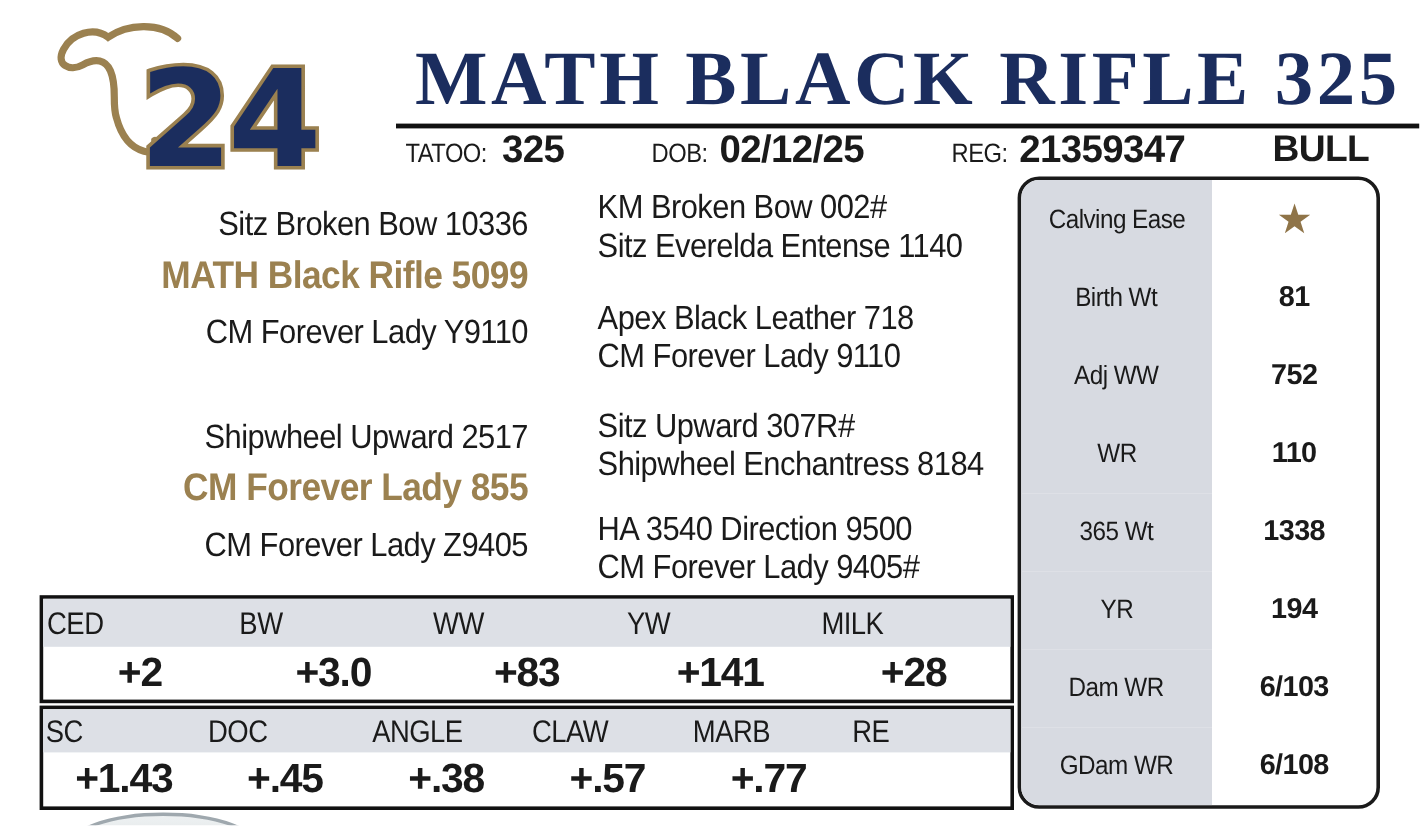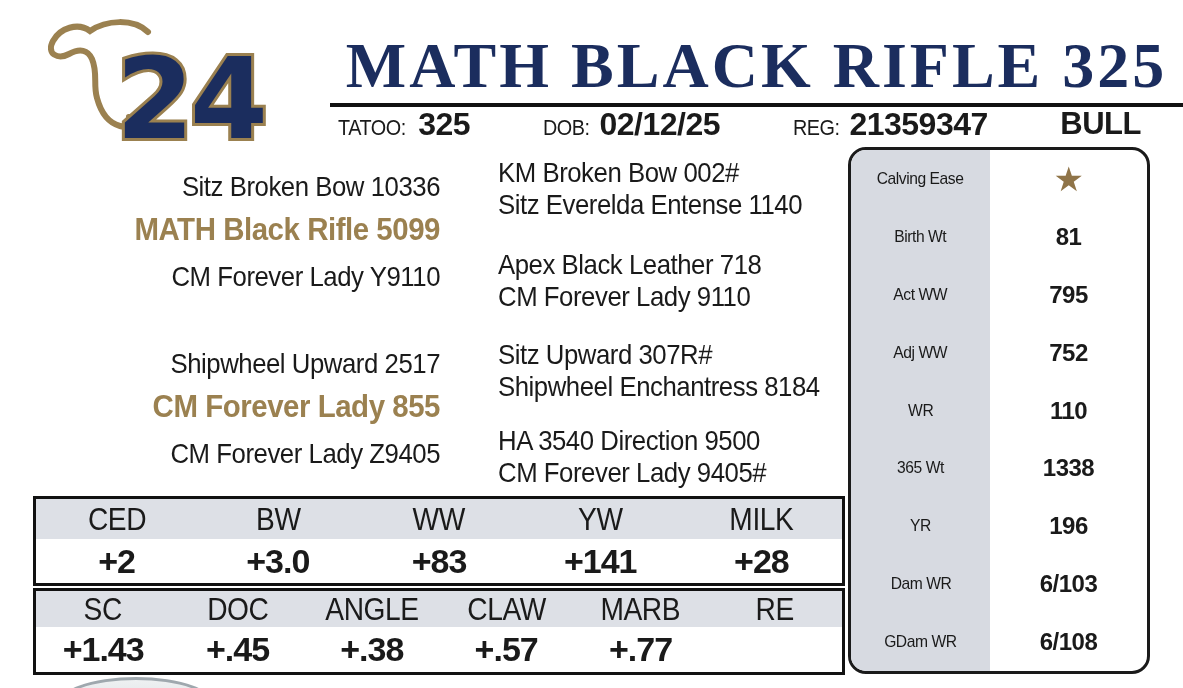--- a/index.html
+++ b/index.html
@@ -32,40 +32,40 @@
   .ped-line{position:absolute;white-space:nowrap;font-size:28px;letter-spacing:-0.5px;}
   .ped-left{left:0;width:440px;text-align:right;transform:scaleX(0.92);transform-origin:right center;}
   .ped-mid{left:498px;transform:scaleX(0.92);transform-origin:left center;}
   .ped-parent{font-size:32px;font-weight:bold;color:var(--gold);}
 
   
   .perf-panel{position:absolute;left:848px;top:147px;width:302px;height:527px;
     border:3px solid var(--ink);border-radius:18px;overflow:hidden;background:#fff;
     display:flex;flex-direction:column;}
   .perf-row{flex:1;display:flex;align-items:stretch;}
-  .perf-label{width:139px;background:var(--panel-gray);display:flex;align-items:center;
-    justify-content:center;font-size:17px;letter-spacing:-0.5px;}
+  .perf-label{width:159px;background:var(--panel-gray);display:flex;align-items:center;
+    justify-content:center;font-size:22px;letter-spacing:-0.5px;}
   .perf-label span{transform:scaleX(0.92);white-space:nowrap;}
   .perf-value{flex:1;display:flex;align-items:center;justify-content:center;
     font-size:24px;font-weight:bold;letter-spacing:-0.5px;}
   .perf-value.star{color:var(--star-gold);font-size:34px;font-weight:normal;}
 
   
   .epd{position:absolute;left:33px;width:812px;border:3px solid #111;background:#fff;}
   .epd-1{top:496px;height:90px;}
   .epd-2{top:588px;height:87px;}
   .epd .hdr-row,.epd .val-row{display:grid;}
   .epd-1 .hdr-row,.epd-1 .val-row{grid-template-columns:repeat(5,1fr);}
   .epd-2 .hdr-row,.epd-2 .val-row{grid-template-columns:repeat(6,1fr);}
   .epd .hdr-row{background:var(--header-gray);}
   .epd-1 .hdr-row{height:40px;}
   .epd-1 .val-row{height:44px;}
   .epd-2 .hdr-row{height:36px;}
   .epd-2 .val-row{height:44px;}
-  .epd .th{display:flex;align-items:center;justify-content:center;font-size:32px;
+  .epd .th{display:flex;align-items:center;justify-content:flex-start;font-size:26px;
     letter-spacing:-0.5px;}
   .epd .th span{transform:scaleX(0.88);}
   .epd .td{display:flex;align-items:center;justify-content:center;font-size:34px;
     font-weight:bold;letter-spacing:-1px;}
 
   
   .next-ellipse{position:absolute;left:55px;top:677px;width:162px;height:60px;
     border-radius:50%;border:3px solid #9fa8ae;
     background:linear-gradient(#eef1f2,#cfd6d9);}
 </style>
@@ -123,47 +123,41 @@
       <div class="perf-value star">★</div>
     </div>
     <div class="perf-row">
       <div class="perf-label">
           <span>Birth Wt</span>
         </div>
       <div class="perf-value">81</div>
     </div>
     <div class="perf-row">
       <div class="perf-label">
-          <span>Act WW</span>
-        </div>
-      <div class="perf-value">795</div>
-    </div>
-    <div class="perf-row">
-      <div class="perf-label">
           <span>Adj WW</span>
         </div>
       <div class="perf-value">752</div>
     </div>
     <div class="perf-row">
       <div class="perf-label">
           <span>WR</span>
         </div>
       <div class="perf-value">110</div>
     </div>
     <div class="perf-row">
       <div class="perf-label">
           <span>365 Wt</span>
         </div>
       <div class="perf-value">1338</div>
     </div>
     <div class="perf-row">
       <div class="perf-label">
           <span>YR</span>
         </div>
-      <div class="perf-value">196</div>
+      <div class="perf-value">194</div>
     </div>
     <div class="perf-row">
       <div class="perf-label">
           <span>Dam WR</span>
         </div>
       <div class="perf-value">6/103</div>
     </div>
     <div class="perf-row">
       <div class="perf-label">
           <span>GDam WR</span>

